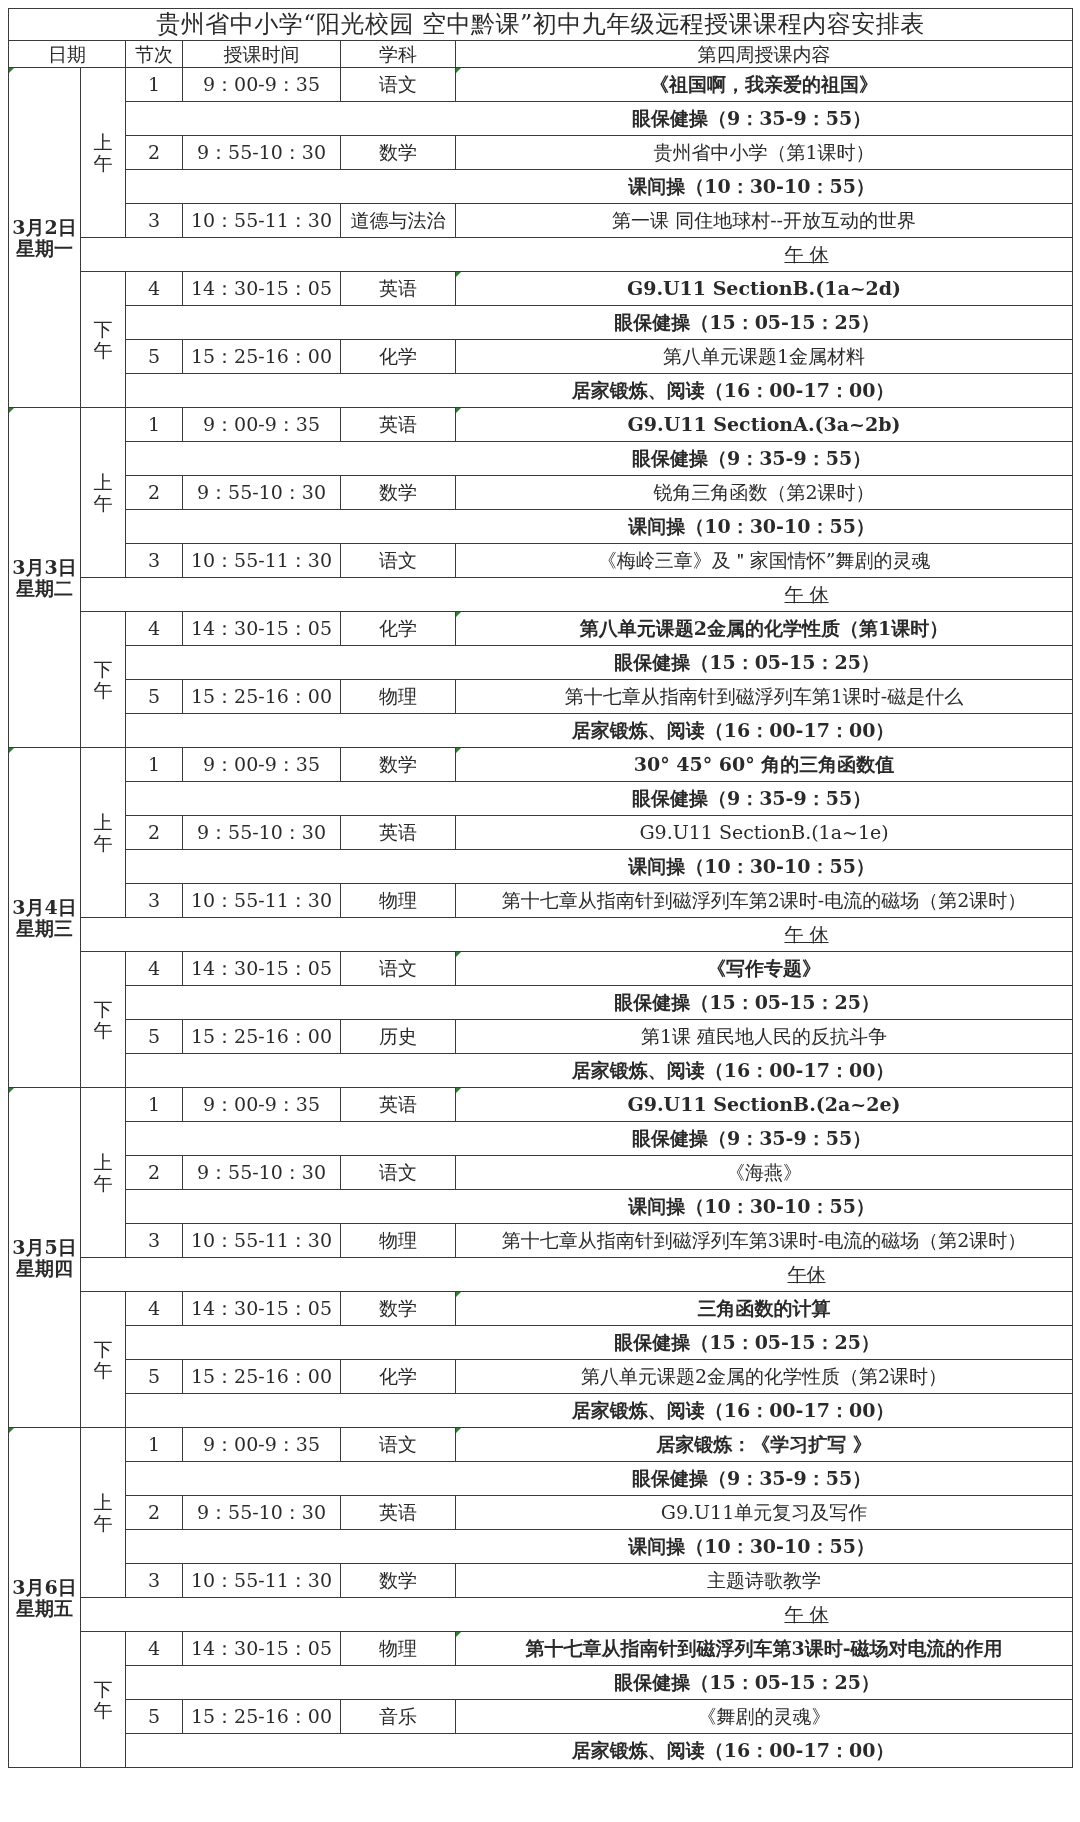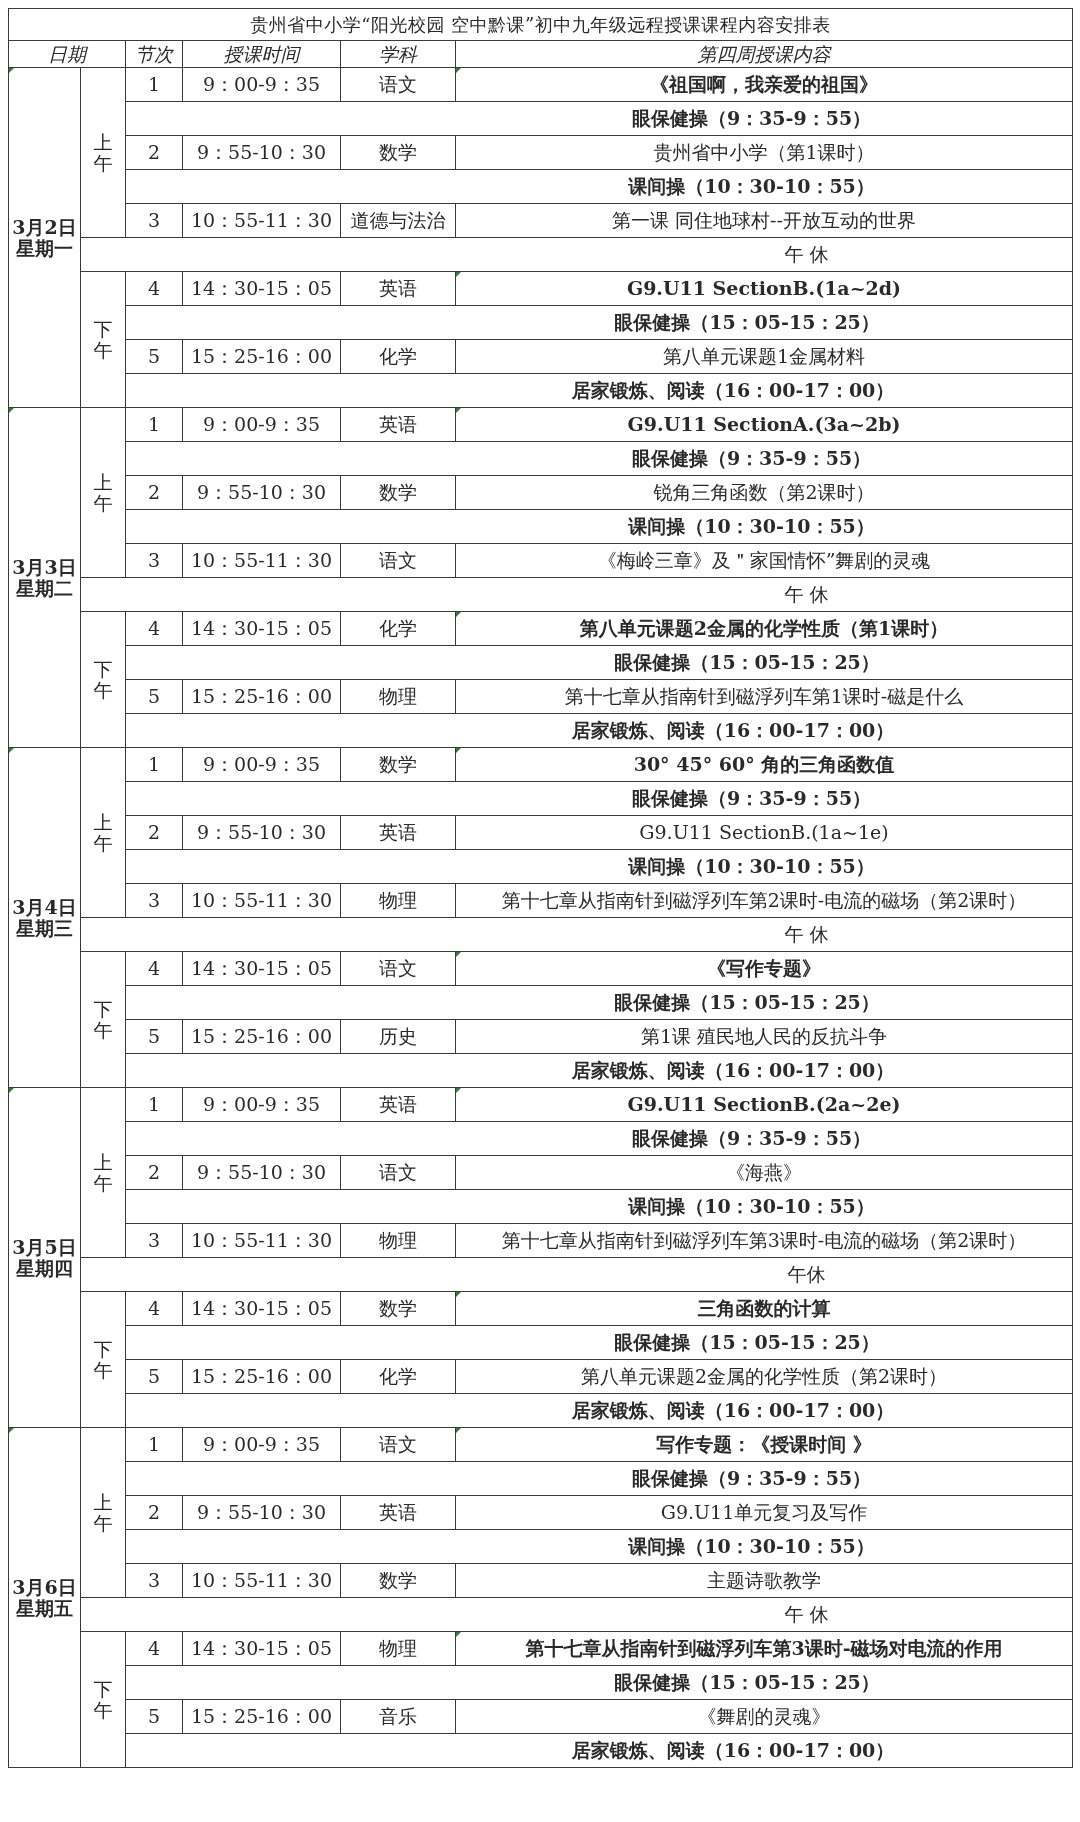--- a/index.html
+++ b/index.html
@@ -2,28 +2,28 @@
 <html><head>
 <meta charset="utf-8">
 <style>
   html, body { margin: 0; padding: 0; background: #ffffff; }
   body { width: 1080px; height: 1822px; position: relative; overflow: hidden;
          font-family: "DejaVu Serif", "Liberation Serif", serif; color: #2a2a2a; }
   table.sched { position: absolute; left: 8px; top: 8px; width: 1064px;
                 border-collapse: collapse; table-layout: fixed; }
   table.sched td { border: 1.5px solid #3a3a3a; text-align: center; vertical-align: middle;
                    padding: 0; font-size: 19px; line-height: 1.1; white-space: nowrap; overflow: hidden; }
-  tr.title td { height: 31px; font-size: 18px; letter-spacing: 0.5px; }
-  tr.head td { height: 26px; font-size: 19px; font-style: italic; }
+  tr.title td { height: 31px; font-size: 24px; letter-spacing: 0.5px; }
+  tr.head td { height: 26px; font-size: 19px; }
   tr.r td { height: 33px; }
   td.date { font-size: 19px; line-height: 1.45; white-space: normal; }
   td.half { font-size: 20px; line-height: 1.2; white-space: normal; padding: 0 2px; }
   td.brk { text-align: left; font-weight: bold; }
   td.brk span.pad { display: inline-block; }
-  td.lunch { text-align: left; }
+  td.lunch { text-align: left; text-decoration: underline; }
   .green-mark { position: relative; font-weight: bold; }
   .green-mark::before { content: ""; position: absolute; left: 0; top: 0; width: 0; height: 0;
                         border-top: 5px solid #2e7d32; border-right: 5px solid transparent; }
 </style>
 </head>
 <body>
 
 <table class="sched">
   <colgroup>
     <col style="width:72px">
@@ -255,21 +255,21 @@
 
   <tr class="r">
     <td rowspan="10" class="date green-mark">
       <span>3月6日</span><br>
       <span>星期五</span>
     </td>
     <td rowspan="5" class="half"><span>上<br>午</span></td>
     <td>1</td>
     <td>9：00-9：35</td>
     <td>语文</td>
-    <td class="green-mark">写作专题：《授课时间 》</td>
+    <td class="green-mark">居家锻炼：《学习扩写 》</td>
   </tr>
   <tr class="r">
         <td colspan="4" class="brk"><span class="pad" style="width:305px"></span><span>眼保健操（9：35-9：55）</span></td>
       </tr>
   <tr class="r">
     <td>2</td>
     <td>9：55-10：30</td>
     <td>英语</td>
     <td>G9.U11单元复习及写作</td>
   </tr>

